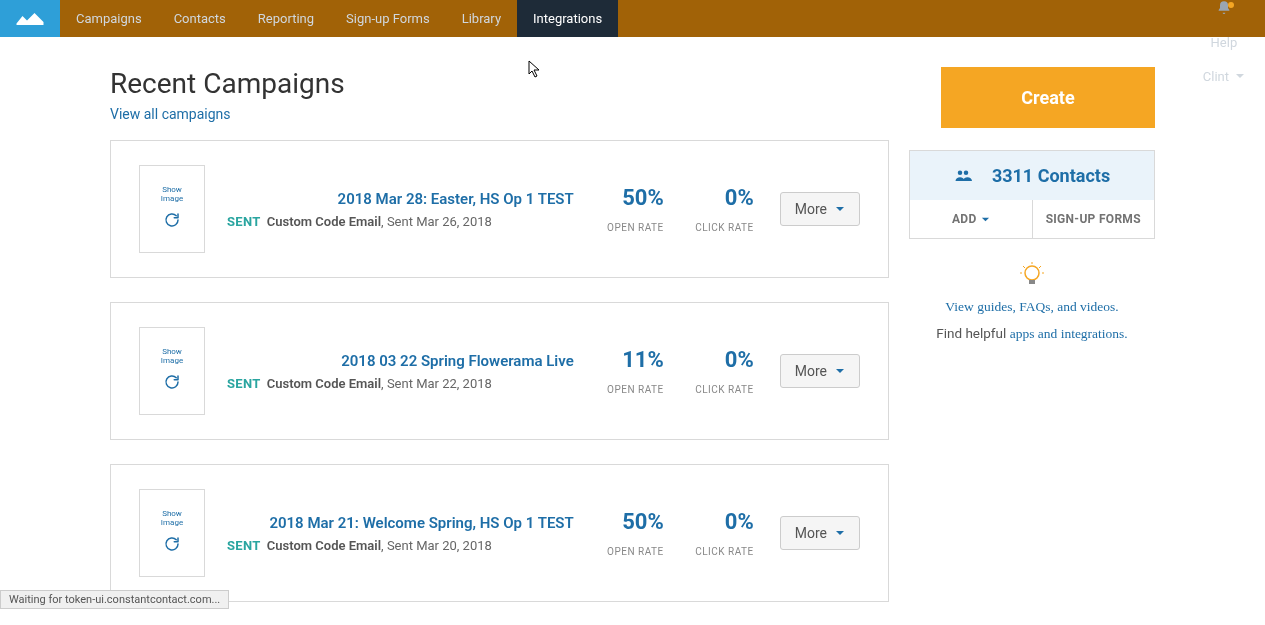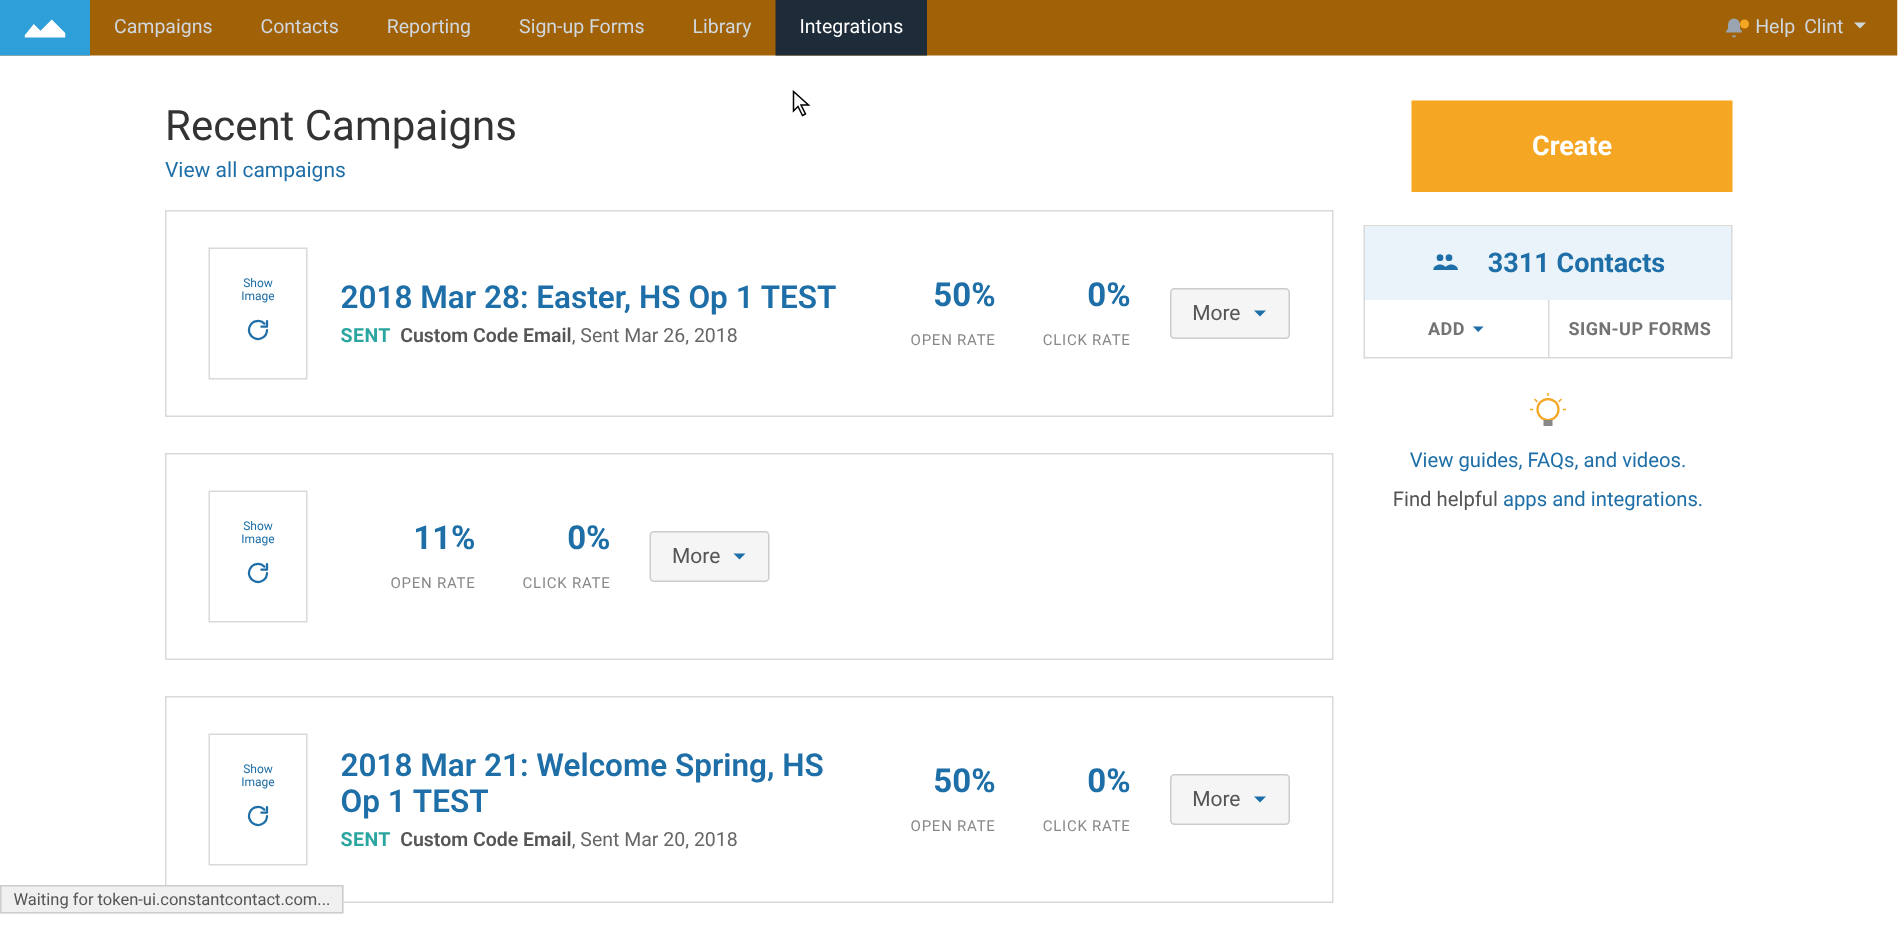--- a/index.html
+++ b/index.html
@@ -5,40 +5,40 @@
 * { margin: 0; padding: 0; box-sizing: border-box; }
 body { font-family: -apple-system, BlinkMacSystemFont, "Segoe UI", Roboto, Arial, sans-serif; background: #fff; color: #333; font-size: 14px; }
 
 .topnav { background: #a16207; height: 37px; display: flex; align-items: stretch; }
 .logo { width: 60px; background: #2e9fd8; display: flex; align-items: center; justify-content: center; }
 .logo svg { width: 30px; height: 18px; fill: #fff; }
 .nav-items { display: flex; align-items: stretch; }
 .nav-item { color: #d0d7de; padding: 0 16px; display: flex; align-items: center; font-size: 13px; cursor: pointer; }
 .nav-item.active { background: #1e2b38; color: #fff; }
 .nav-spacer { flex: 1; }
-.nav-right { display: flex; align-items: center; gap: 6px; padding-right: 20px; }
+.nav-right { display: flex; align-items: center; gap: 19px; padding-right: 20px; flex-direction: column; }
 .bell { position: relative; display: flex; align-items: center; }
 .bell svg { width: 16px; height: 16px; fill: #9aa5b1; }
 .bell-dot { position: absolute; top: 2px; right: -2px; width: 6px; height: 6px; background: #f5a623; border-radius: 50%; }
 .nav-link { color: #d0d7de; font-size: 13px; cursor: pointer; }
 .user-menu { color: #d0d7de; font-size: 13px; cursor: pointer; display: flex; gap: 6px; }
 .chev-down { width: 10px; height: 10px; }
 .chev-down svg { width: 10px; height: 10px; fill: currentColor; }
 
 .container { display: flex; padding: 30px 110px 30px 110px; gap: 20px; align-items: flex-start; }
 .main { flex: 1; max-width: 780px; }
 .page-title { font-size: 28px; font-weight: 400; color: #333; margin-bottom: 6px; }
 .view-all { color: #1e6ea7; font-size: 14px; display: inline-block; margin-bottom: 18px; cursor: pointer; }
 
 .campaign-card { border: 1px solid #d9d9d9; padding: 24px 28px; display: flex; align-items: center; margin-bottom: 24px; }
 .thumb { width: 66px; height: 88px; border: 1px solid #d9d9d9; display: flex; flex-direction: column; align-items: center; justify-content: center; gap: 8px; margin-right: 22px; flex-shrink: 0; background:#fff; }
 .thumb-text { font-size: 8px; color: #1e6ea7; text-align: center; line-height: 1.1; }
 .reload-icon svg { width: 18px; height: 18px; stroke: #1e6ea7; fill: none; stroke-width: 2; }
 .camp-info { flex: 1; min-width: 0; }
-.camp-title { color: #1e6ea7; font-size: 21px; font-weight: 600; margin-bottom: 6px; }
+.camp-title { color: #1e6ea7; font-size: 15px; font-weight: 600; margin-bottom: 6px; text-align: right; }
 .camp-meta { font-size: 13px; color: #666; }
 .camp-meta .status { color: #2aa5a0; font-weight: 700; letter-spacing: 0.3px; margin-right: 3px; }
 .camp-meta .type { font-weight: 600; color: #555; }
 .metric { text-align: right; width: 90px; flex-shrink: 0; }
 .metric-value { color: #1e6ea7; font-size: 22px; font-weight: 700; }
 .metric-label { font-size: 10px; color: #888; letter-spacing: 0.5px; margin-top: 12px; }
 .more-btn { margin-left: 26px; border: 1px solid #ccc; background: #f5f5f5; border-radius: 3px; padding: 8px 14px; display: flex; align-items: center; gap: 8px; color: #555; cursor: pointer; font-size: 14px; }
 .more-btn svg { width: 10px; height: 10px; fill: #1e6ea7; }
 
 .sidebar { width: 246px; flex-shrink: 0; }
@@ -46,21 +46,21 @@
 .contacts-box { border: 1px solid #d9d9d9; }
 .contacts-head { background: #eaf3fa; text-align: center; padding: 14px 0; }
 .contacts-head-inner { color: #1e6ea7; font-size: 18px; font-weight: 700; display: inline-flex; align-items: center; gap: 20px; }
 .contacts-head-inner svg { width: 18px; height: 14px; fill: #1e6ea7; }
 .contacts-actions { display: flex; }
 .contacts-action { flex: 1; text-align: center; padding: 12px 0; font-size: 12px; font-weight: 700; color: #737373; letter-spacing: 0.3px; cursor: pointer; display:flex; align-items:center; justify-content:center; gap:4px;}
 .contacts-action:first-child { border-right: 1px solid #d9d9d9; }
 .contacts-action svg { width: 9px; height: 9px; fill: #1e6ea7; }
 .side-mid { text-align: center; margin-top: 22px; }
 .bulb { width: 28px; height: 28px; margin: 0 auto 10px; }
-.side-link { color: #1e6ea7; cursor: pointer; font-size: 13.5px; }
+.side-link { color: #1e6ea7; cursor: pointer; font-size: 13.5px; font-family: Liberation Serif, serif; }
 .side-text { color: #555; font-size: 13.5px; margin-top: 10px; }
 
 .statusbar { position: fixed; bottom: 16px; left: 0; background: #f0f0f0; border: 1px solid #ccc; font-size: 11px; color: #555; padding: 2px 8px; }
 
 .cursor { position: fixed; width: 14px; height: 18px; pointer-events: none; }
 </style>
 </head>
 <body>
 
 <div class="topnav">
@@ -135,20 +135,27 @@
         <div class="campaign-card">
     <div class="thumb">
       <div class="thumb-text">Show<br>Image</div>
       <div class="reload-icon">
         <svg viewBox="0 0 24 24">
                 <path d="M20 12a8 8 0 1 1-2.34-5.66" stroke-linecap="round"></path>
                 <path d="M20 4v5h-5" stroke-linecap="round" stroke-linejoin="round"></path>
               </svg>
       </div>
     </div>
+    <div class="camp-info">
+      <div class="camp-title">2018 03 22 Spring Flowerama Live</div>
+      <div class="camp-meta">
+        <span class="status">SENT</span>
+        <span class="type">Custom Code Email</span><span>, Sent Mar 22, 2018</span>
+      </div>
+    </div>
     <div class="metric">
       <div class="metric-value">11%</div>
       <div class="metric-label">OPEN RATE</div>
     </div>
     <div class="metric">
       <div class="metric-value">0%</div>
       <div class="metric-label">CLICK RATE</div>
     </div>
     <div class="more-btn">
       <span>More</span>

